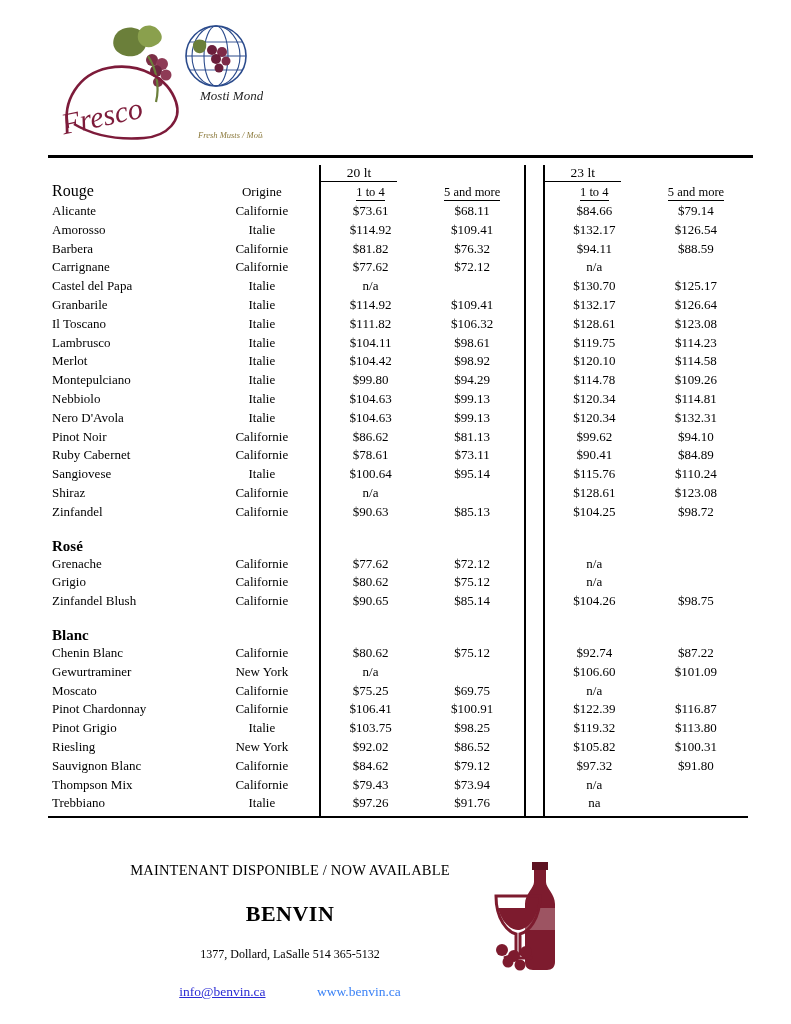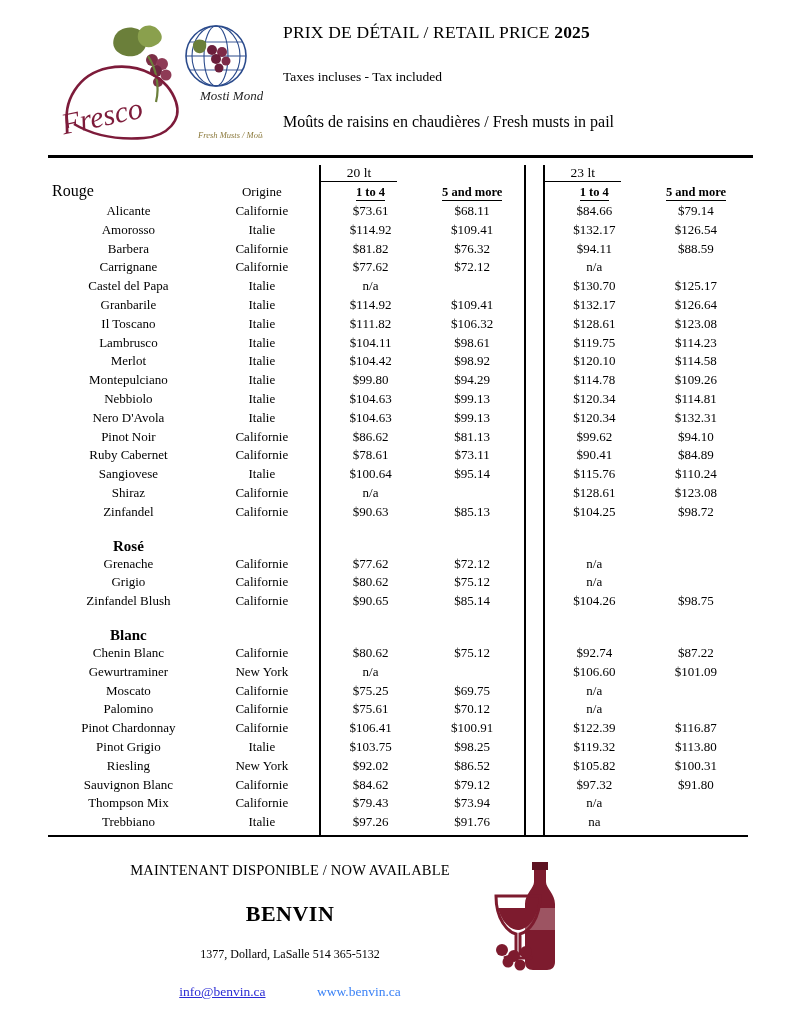--- a/index.html
+++ b/index.html
@@ -73,21 +73,21 @@
     width: 700px;
     font-size: 13px;
   }
   table.price td, table.price th {
     padding: 0;
     vertical-align: bottom;
     font-weight: normal;
   }
 
   
-  .c-name  { width: 160px; text-align: center; padding-left: 4px !important; }
+  .c-name  { width: 160px; text-align: left; padding-left: 4px !important; }
   .c-orig  { width: 120px; text-align: center; }
   .c-p1    { width: 105px; text-align: center; }
   .c-p2    { width: 110px; text-align: center; }
   .c-gap   { width: 18px;  }
   .c-p3    { width: 105px; text-align: center; }
   .c-p4    { width: 110px; text-align: center; }
 
   
   .vline-left { border-left: 2px solid #000; }
   .vline-right{ border-right: 2px solid #000; }
@@ -102,21 +102,21 @@
     text-align: left;
     padding-bottom: 1px !important;
   }
   .hdr-size span { border-bottom: 1px solid #000; padding: 0 26px 1px 26px; }
   .hdr-sub {
     font-weight: bold;
     font-size: 12.5px;
     text-align: center;
     padding-bottom: 2px !important;
   }
-  .hdr-sub span { border-bottom: 1px solid #000; padding-bottom: 1px; font-weight: bold; }
+  .hdr-sub span { border-bottom: 1px solid #000; padding-bottom: 1px; }
   .hdr-origine { font-weight: bold; font-size: 13px; text-align: center; padding-bottom: 2px !important;}
   .hdr-rouge { font-weight: bold; font-size: 16px; text-align: left; padding-left: 4px !important; padding-bottom: 2px !important;}
 
   .tbl-bottom td { border-bottom: 2px solid #000; height: 3px; }
 
   
   .footer {
     position: absolute;
     left: 0;
     top: 862px;
@@ -198,25 +198,20 @@
         <circle cx="0" cy="3" r="5" fill="#6b1f3c"></circle>
         <circle cx="10" cy="5" r="4.5" fill="#7d2a48"></circle>
         <circle cx="3" cy="12" r="4.5" fill="#6b1f3c"></circle>
         <path d="M-10 -14 C-18 -20, -26 -14, -22 -6 C-18 0, -8 -2, -10 -14 Z" fill="#6b7f3a"></path>
       </g>
       <text x="152" y="84" font-family="Liberation Serif, serif" font-style="italic" font-size="13" fill="#1f1f1f">Mosti Mondiale</text>
       <text x="150" y="122" font-family="Liberation Serif, serif" font-style="italic" font-size="8.5" fill="#8c7a3d">Fresh Musts / Moûts Frais</text>
     </svg>
   </div>
 
-  <div class="header-text">
-    <div class="title-line"><span>PRIX DE DÉTAIL / RETAIL PRICE </span><span class="year">2025</span></div>
-    <div class="tax-line">Taxes incluses - Tax included</div>
-    <div class="musts-line">Moûts de raisins en chaudières / Fresh musts in pail</div>
-  </div>
 
   <div class="rule"></div>
 </div>
 
 <div class="sheet">
   <table class="price">
     <colgroup>
       <col class="c-name">
         <col class="c-orig">
         <col class="c-p1">
@@ -481,29 +476,20 @@
         <tr class="data">
           <td class="c-name">Moscato</td>
           <td class="c-orig">Californie</td>
           <td class="c-p1 vline-left">$75.25</td>
           <td class="c-p2">$69.75</td>
           <td class="c-gap vline-left vline-right"></td>
           <td class="c-p3">n/a</td>
           <td class="c-p4"></td>
         </tr>
         <tr class="data">
-          <td class="c-name">Palomino</td>
-          <td class="c-orig">Californie</td>
-          <td class="c-p1 vline-left">$75.61</td>
-          <td class="c-p2">$70.12</td>
-          <td class="c-gap vline-left vline-right"></td>
-          <td class="c-p3">n/a</td>
-          <td class="c-p4"></td>
-        </tr>
-        <tr class="data">
           <td class="c-name">Pinot Chardonnay</td>
           <td class="c-orig">Californie</td>
           <td class="c-p1 vline-left">$106.41</td>
           <td class="c-p2">$100.91</td>
           <td class="c-gap vline-left vline-right"></td>
           <td class="c-p3">$122.39</td>
           <td class="c-p4">$116.87</td>
         </tr>
         <tr class="data">
           <td class="c-name">Pinot Grigio</td>

